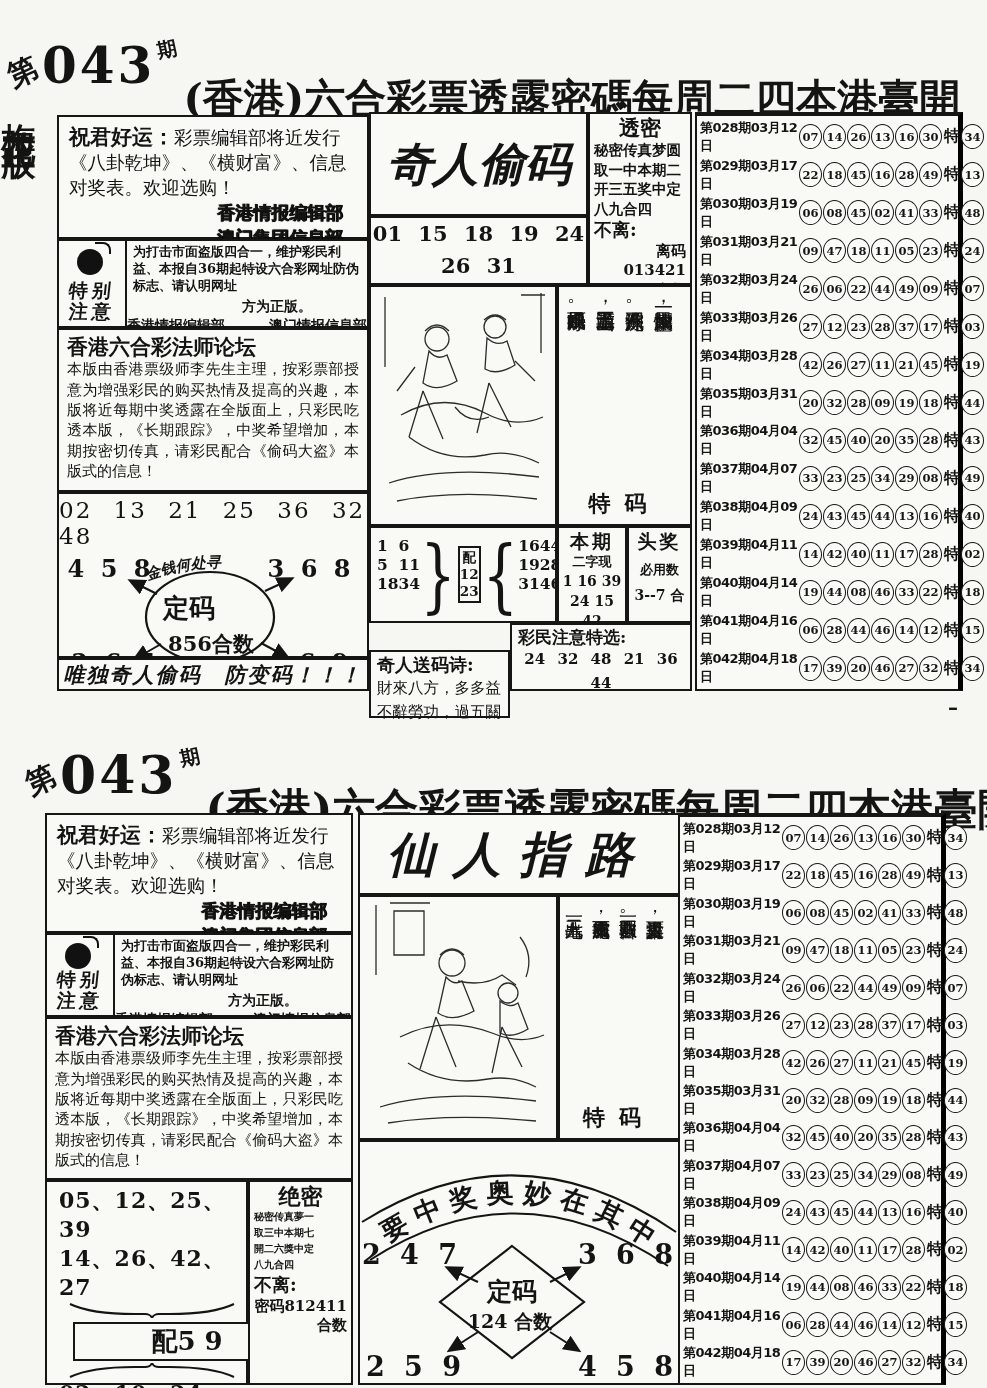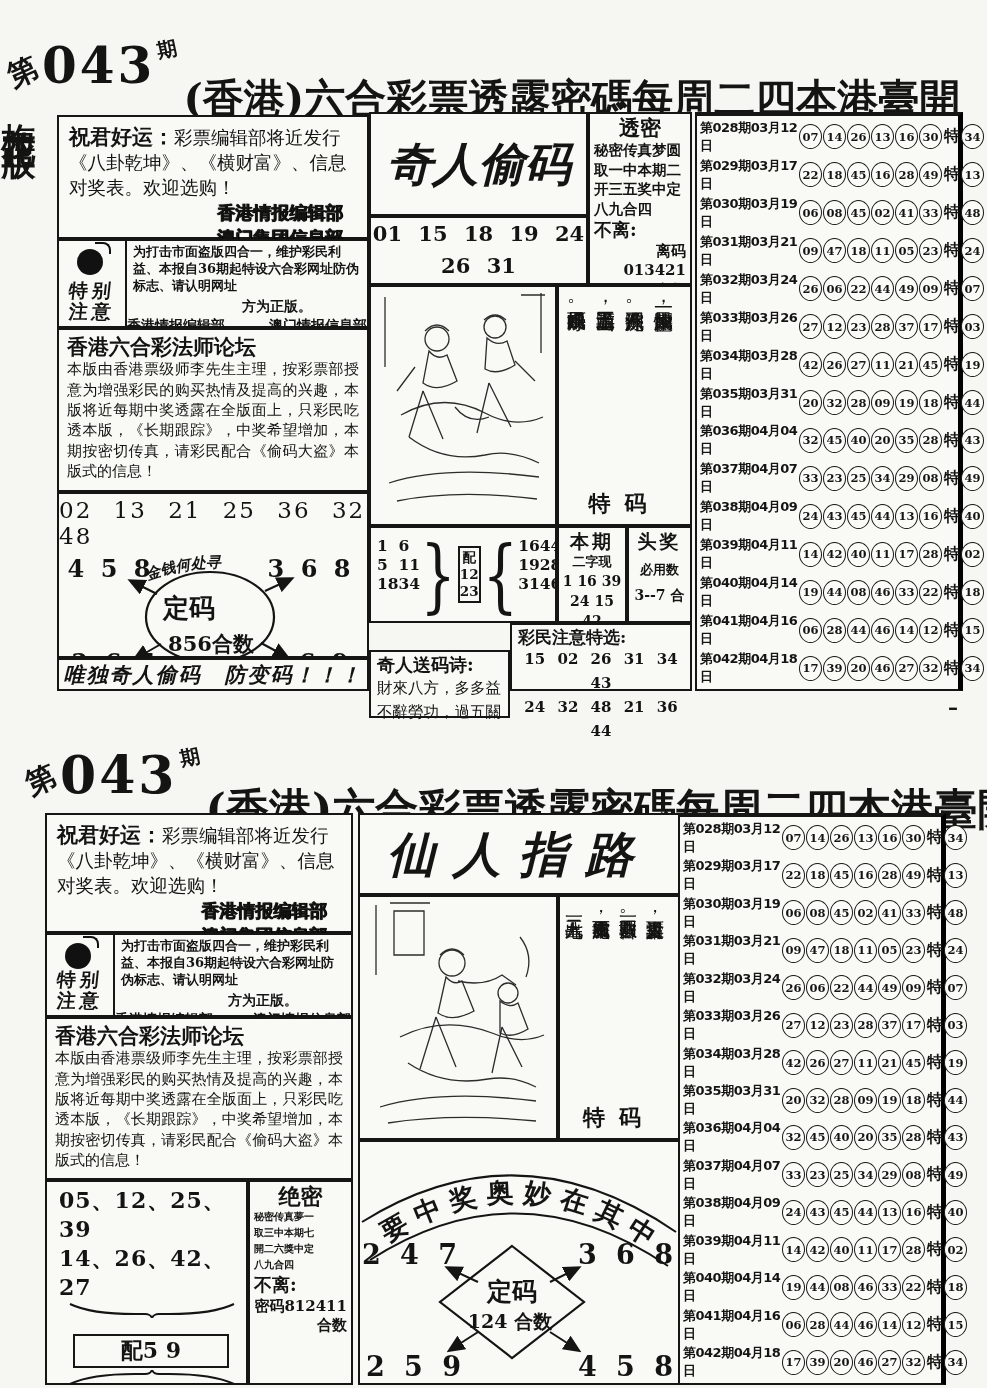--- a/index.html
+++ b/index.html
@@ -81,22 +81,22 @@
   .result-row{flex:1;display:flex;align-items:center;}
   .r-label{font-family:"DejaVu Sans","Liberation Sans",sans-serif;font-weight:bold;font-size:13px;
            letter-spacing:-0.5px;width:99px;flex:none;}
   .ball{width:21px;height:23px;border:1.5px solid #161614;border-radius:50%;display:flex;align-items:center;
         justify-content:center;font-size:11.5px;font-weight:bold;flex:none;margin-right:1px;background:#fbfbf8;}
   .te{font-weight:bold;font-size:16px;flex:none;margin:0 1px;}
   
   .bnums{padding:4px 0 0 12px;}
   .bnums .bl{font-weight:bold;font-size:22px;line-height:1.32;letter-spacing:1px;}
   .bracesvg{display:block;margin:1px 0 1px 8px;}
-  .peiwide{border:2px solid #161614;width:152px;margin:16px 0 2px 14px;text-align:center;
-           font-weight:bold;font-size:22px;line-height:1.35;background:#f9f9f5;}
+  .peiwide{border:2px solid #161614;width:152px;margin:4px 0 2px 14px;text-align:center;
+           font-weight:bold;font-size:26px;line-height:1.35;background:#f9f9f5;padding-left:36px;}
   svg text{fill:#141412;}
 </style>
 </head>
 <body>
 
 <div id="page">
 
   <div id="edition-v" class="abs" style="left:2px;top:96px;">梅花正版</div>
 
   <div class="hdr" style="left:8px;top:34px;">
@@ -239,21 +239,20 @@
     <div class="minirow" style="margin-top:6px">3--7 合</div>
   </div>
 
   <div class="box songma" style="left:369px;top:622px;width:141px;height:68px;margin-top:28px;">
     <div class="st">奇人送码诗:</div>
     <div class="sl">財來八方，多多益</div>
     <div class="sl">不辭勞功，過五關</div>
   </div>
   <div class="box texuan" style="left:510px;top:623px;width:182px;height:68px;">
     <div class="st">彩民注意特选:</div>
-    <div class="sl">15 02 26 31 34 43</div>
     <div class="sl">24 32 48 21 36 44</div>
   </div>
 
   <div id="results-top" class="results" style="left:695px;top:112px;width:268px;height:579px;">
       <div class="result-row">
         <span class="r-label">第028期03月12日</span>
         <span class="ball">07</span>
         <span class="ball">14</span>
         <span class="ball">26</span>
         <span class="ball">13</span>

